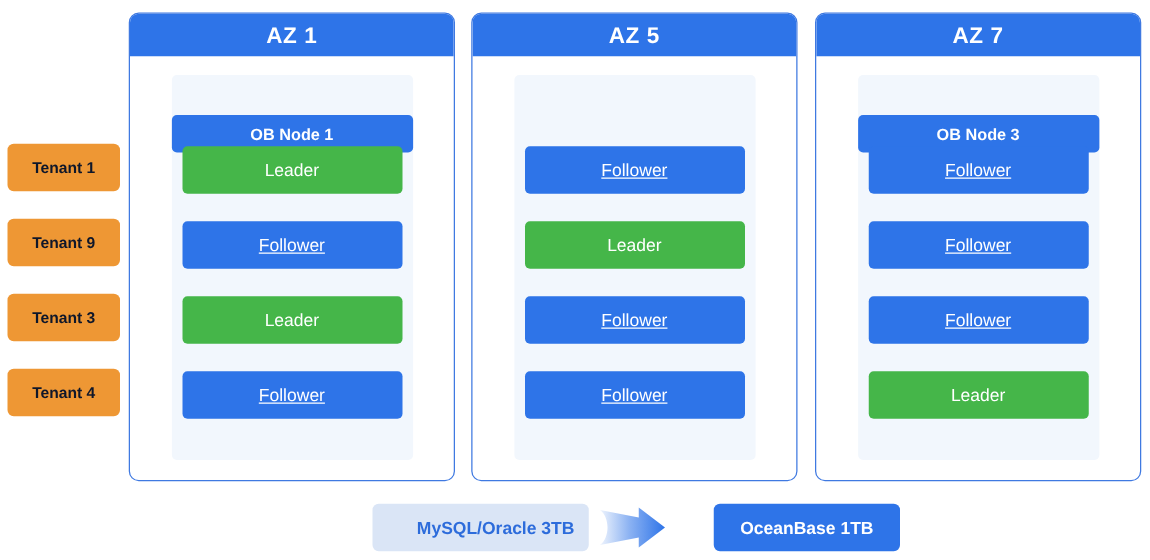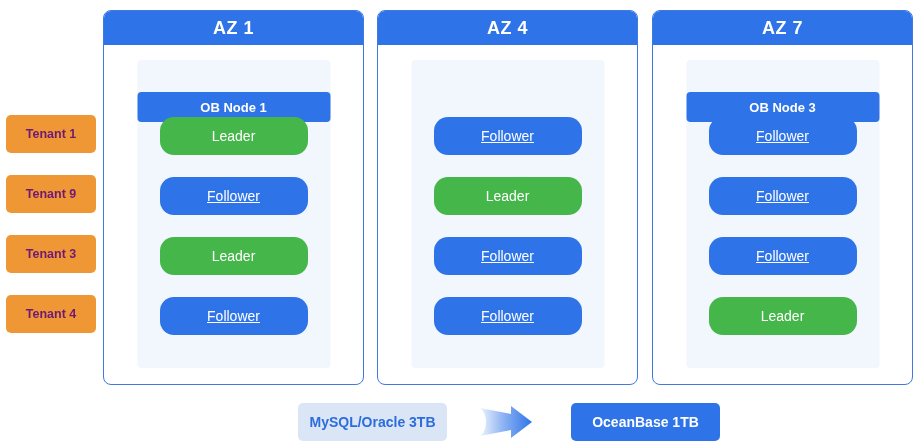--- a/index.html
+++ b/index.html
@@ -3,21 +3,21 @@
 <meta charset="utf-8">
 <style>
   html,body{margin:0;padding:0;background:#ffffff;}
   body{font-family:"Liberation Sans", sans-serif;}
   .stage{position:relative;width:920px;height:448px;background:#ffffff;overflow:hidden;}
 
   
   .tenant{
     position:absolute;left:6px;width:90px;height:38px;
     background:var(--tenant-orange,#ee9734);
-    border-radius:5px;color:#701a75;font-size:12.5px;font-weight:700;
+    border-radius:5px;color:#0f172a;font-size:12.5px;font-weight:700;
     display:flex;align-items:center;justify-content:center;
   }
 
   
   .zone{
     position:absolute;top:10px;width:261px;height:375px;
     background:#ffffff;border:1px solid #3f79e1;border-radius:8px;
     overflow:hidden;box-sizing:border-box;padding-left:23px;
   }
   .zone-header{
@@ -32,35 +32,35 @@
     width:193px;height:308px;background:var(--panel-bg,#f2f7fd);border-radius:4px;
   }
   .node-header{
     position:absolute;top:49px;left:50%;transform:translateX(-50%);
     width:193px;height:30px;background:var(--primary-blue,#2e74e8);border-radius:4px;
     color:#ffffff;font-size:13px;font-weight:700;
     display:flex;align-items:center;justify-content:center;z-index:2;margin-top:32px;
   }
   .replica{
     position:absolute;left:50%;transform:translateX(-50%);
-    width:148px;height:38px;border-radius:14px;z-index:2;
+    width:176px;height:38px;border-radius:4px;z-index:2;
     color:#ffffff;font-size:14px;font-weight:400;
     display:flex;align-items:center;justify-content:center;
     background:var(--primary-blue,#2e74e8);
   }
   .replica.leader{background:var(--leader-green,#45b649);}
   .replica.follower{background:var(--primary-blue,#2e74e8);text-decoration:underline;}
   .r1{top:106px}.r2{top:166px}.r3{top:226px}.r4{top:286px}
 
   
   .src-box{
     position:absolute;left:298px;top:403px;width:149px;height:38px;
     background:var(--source-bg,#dae5f6);border-radius:5px;
     color:#2d6cdb;font-size:14px;font-weight:700;
-    display:flex;align-items:center;justify-content:center;
+    display:flex;align-items:center;justify-content:center;padding-left:24px;
   }
   .dst-box{
     position:absolute;left:571px;top:403px;width:149px;height:38px;
     background:var(--primary-blue,#2e74e8);border-radius:5px;
     color:#ffffff;font-size:14px;font-weight:700;
     display:flex;align-items:center;justify-content:center;
   }
   .arrow-wrap{position:absolute;left:478px;top:400px;width:58px;height:44px;}
 </style>
 </head>
@@ -77,21 +77,21 @@
     <div class="zone-header">AZ 1</div>
     <div class="panel"></div>
     <div class="node-header">OB Node 1</div>
     <div class="replica r1 leader">Leader</div>
     <div class="replica r2 follower">Follower</div>
     <div class="replica r3 leader">Leader</div>
     <div class="replica r4 follower">Follower</div>
   </div>
 
   <div class="zone" style="left:377px">
-    <div class="zone-header">AZ 4</div>
+    <div class="zone-header">AZ 5</div>
     <div class="panel"></div>
     <div class="replica r1 follower">Follower</div>
     <div class="replica r2 leader">Leader</div>
     <div class="replica r3 follower">Follower</div>
     <div class="replica r4 follower">Follower</div>
   </div>
 
   <div class="zone" style="left:652px">
     <div class="zone-header">AZ 7</div>
     <div class="panel"></div>

